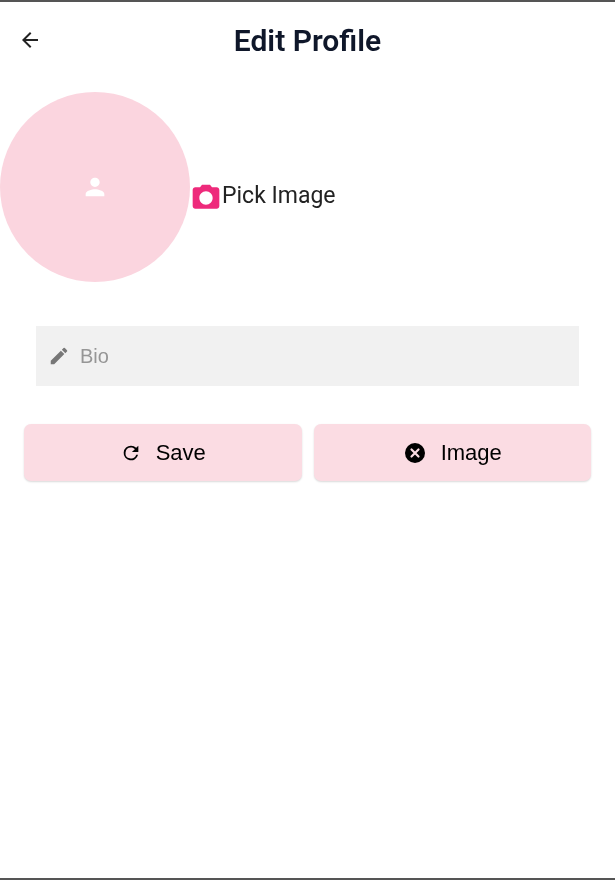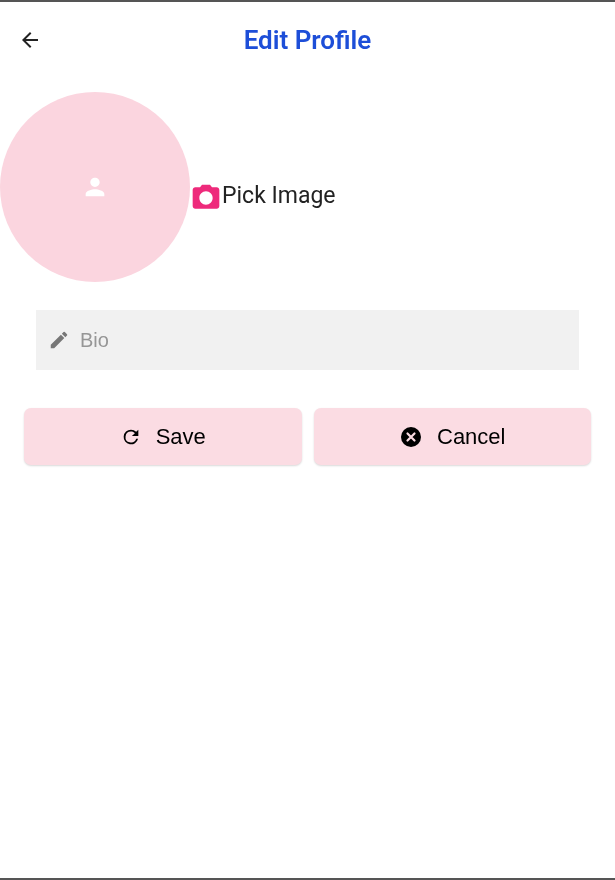--- a/index.html
+++ b/index.html
@@ -28,23 +28,23 @@
       position: absolute;
       left: 18px;
       top: 50%;
       transform: translateY(-50%);
       cursor: pointer;
       display: flex;
       align-items: center;
       justify-content: center;
     }
     .page-title {
-      font-size: 26px;
+      font-size: 30px;
       font-weight: 600;
-      color: #1d4ed8;
+      color: #0f172a;
     }
     .avatar-section {
       display: flex;
       flex-direction: row;
       align-items: center;
       margin-top: 22px;
     }
     .avatar-circle {
       width: 190px;
       height: 190px;
@@ -62,21 +62,21 @@
       cursor: pointer;
     }
     .pick-image-label {
       margin-top: 16px;
       font-size: 23px;
       font-weight: 400;
       color: #222;
     }
     .form-section {
       padding: 0 36px;
-      margin-top: 28px;
+      margin-top: 44px;
     }
     .bio-field {
       background: #f1f1f1;
       height: 60px;
       display: flex;
       align-items: center;
       padding: 0 12px;
     }
     .bio-icon {
       margin-right: 10px;
@@ -174,15 +174,15 @@
     </span>
     <span class="action-btn-label">Save</span>
   </button>
   <button class="action-btn">
     <span class="icon-wrap">
       <svg width="24" height="24" viewBox="0 0 24 24">
         <circle cx="12" cy="12" r="10" fill="#000"></circle>
         <path d="M15.5 8.5l-7 7M8.5 8.5l7 7" stroke="#fbdce3" stroke-width="2.2" stroke-linecap="round"></path>
       </svg>
     </span>
-    <span class="action-btn-label">Cancel</span>
+    <span class="action-btn-label">Image</span>
   </button>
 </div>
 
 </body></html>

